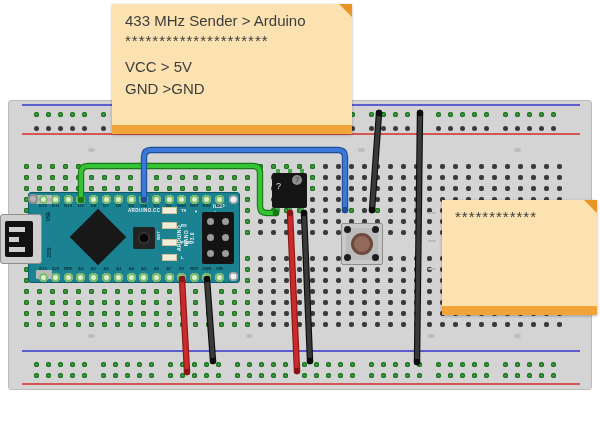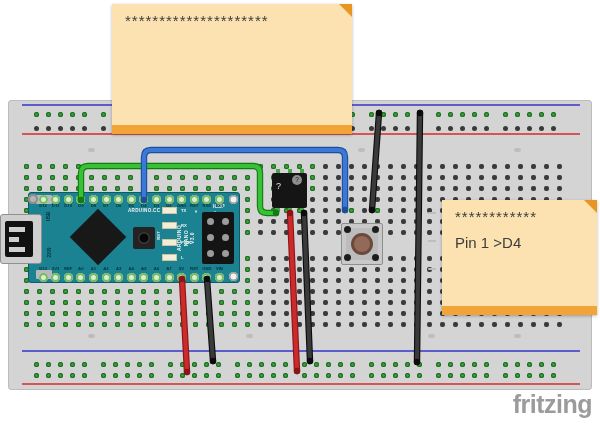--- a/index.html
+++ b/index.html
@@ -1024,37 +1024,38 @@
       <g>
         <path d="M 304 213 L 310 361" fill="none" stroke="#0c0c0c" stroke-width="6.4" stroke-linecap="round" stroke-linejoin="round"></path>
         <path d="M 304 213 L 310 361" fill="none" stroke="#3a3a3a" stroke-width="4.2" stroke-linecap="round" stroke-linejoin="round"></path>
         <circle cx="304" cy="213" r="3.2" fill="#0c0c0c"></circle>
         <circle cx="310" cy="361" r="3.2" fill="#0c0c0c"></circle>
       </g>
     </svg>
 
   <div class="note" style="left:112px;top:4px;width:240px;height:130px;">
     <div class="pad">
+      <div class="t">433 MHz Sender &gt; Arduino</div>
       <div class="s">*********************</div>
       <div class="lns">
+        <div class="ln">VCC &gt; 5V</div>
+        <div class="ln">GND &gt;GND</div>
       </div>
     </div>
     <div class="bar"></div>
     <div class="fold"></div>
   </div>
 
   <div class="note" style="left:442px;top:200px;width:155px;height:115px;">
     <div class="pad">
       <div class="s">************</div>
       <div class="lns">
-        <div class="ln">Pin 1 &gt;D4</div>
       </div>
     </div>
     <div class="bar"></div>
     <div class="fold"></div>
   </div>
 
-  <div id="logo">fritzing</div>
 <div class="rline" style="left: 22px; top: 104px; width: 558px; background: rgb(92, 92, 207);"></div>
     <div class="rline" style="left: 22px; top: 133px; width: 558px; background: rgb(212, 85, 85);"></div>
     <div class="rline" style="left: 22px; top: 350px; width: 558px; background: rgb(92, 92, 207);"></div>
     <div class="rline" style="left: 22px; top: 383px; width: 558px; background: rgb(212, 85, 85);"></div>
   </div>
 
 </body></html>

